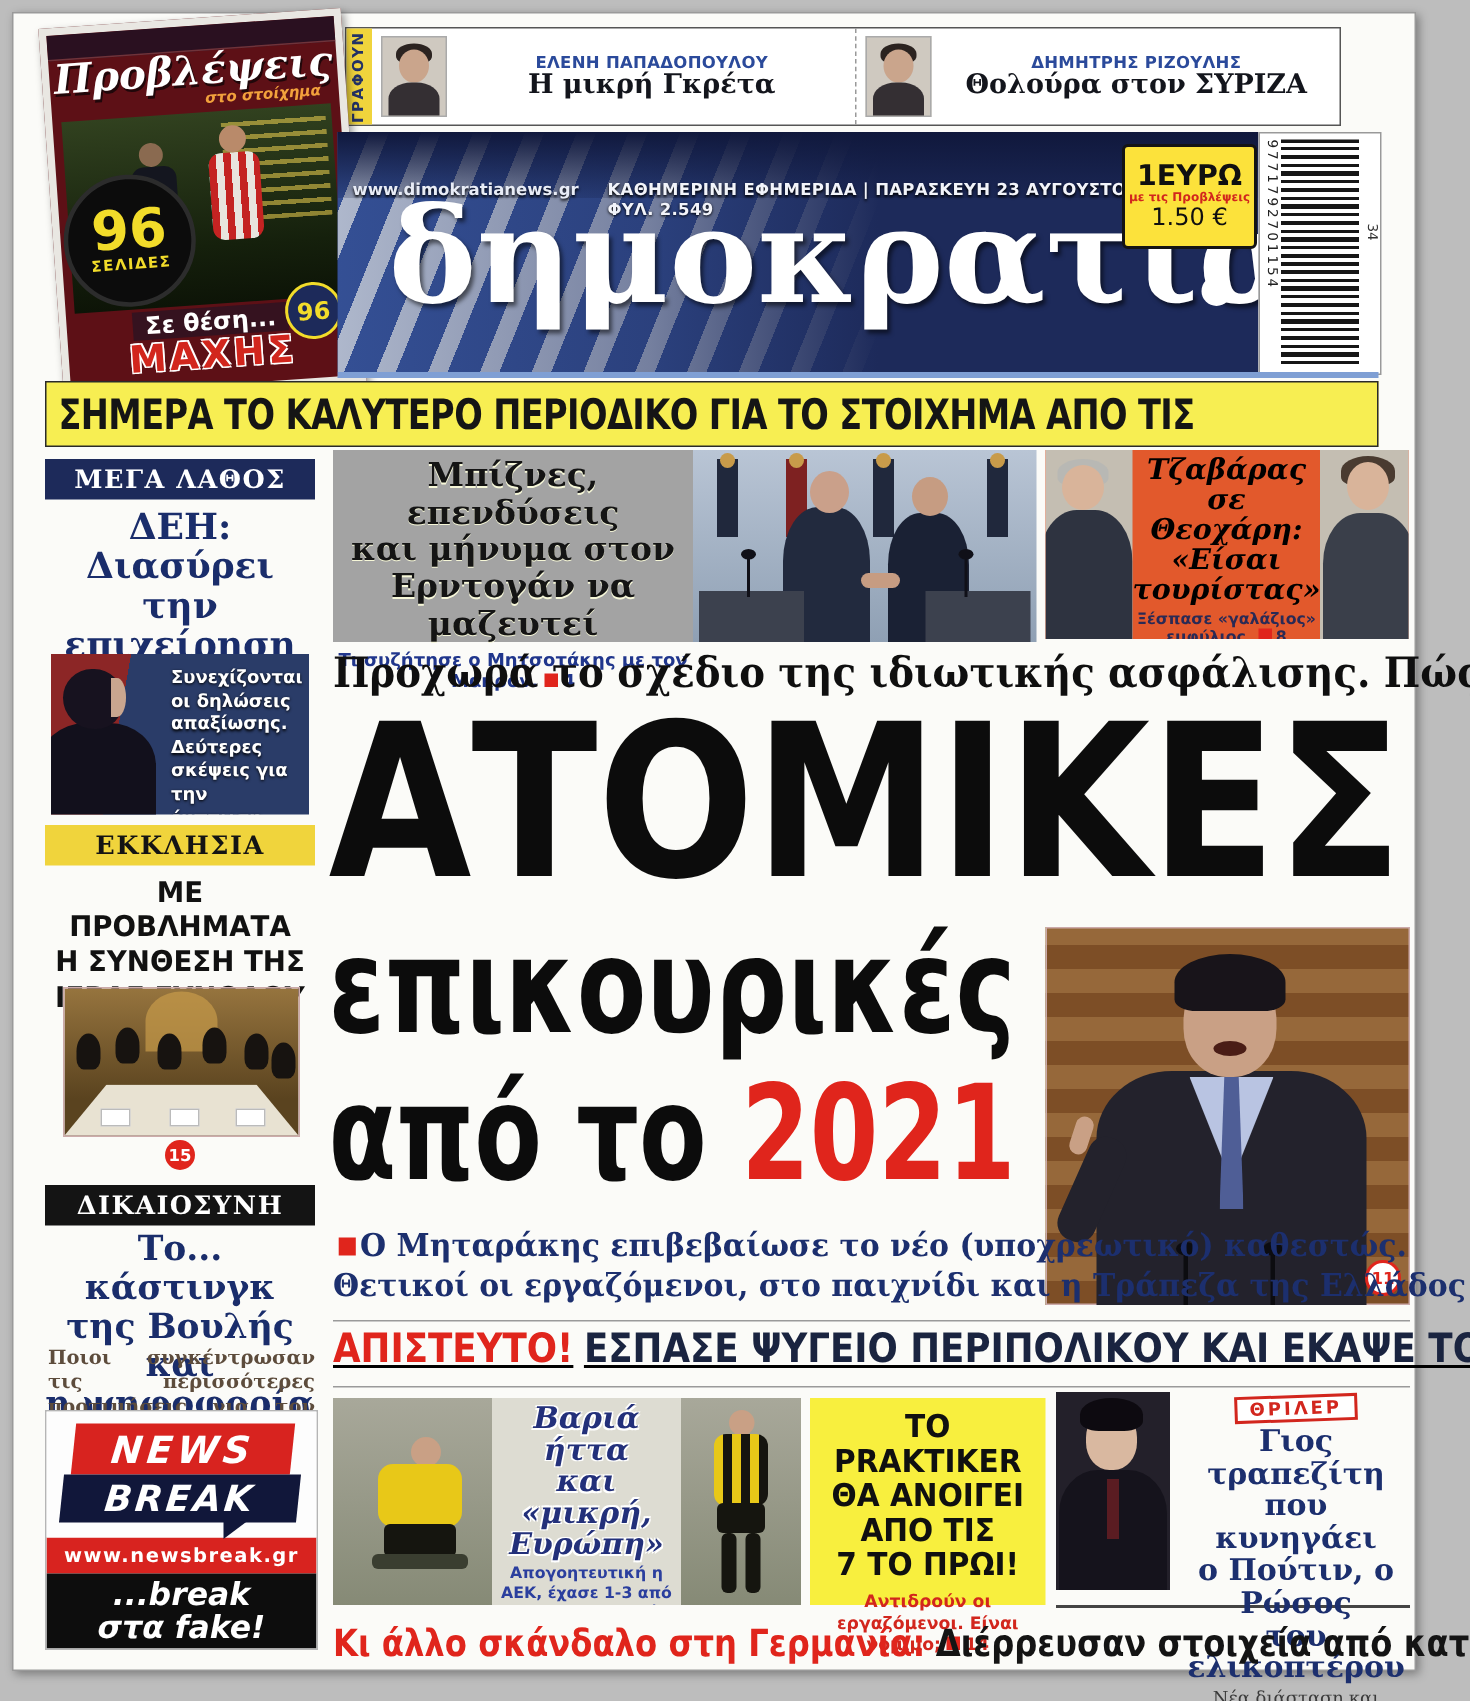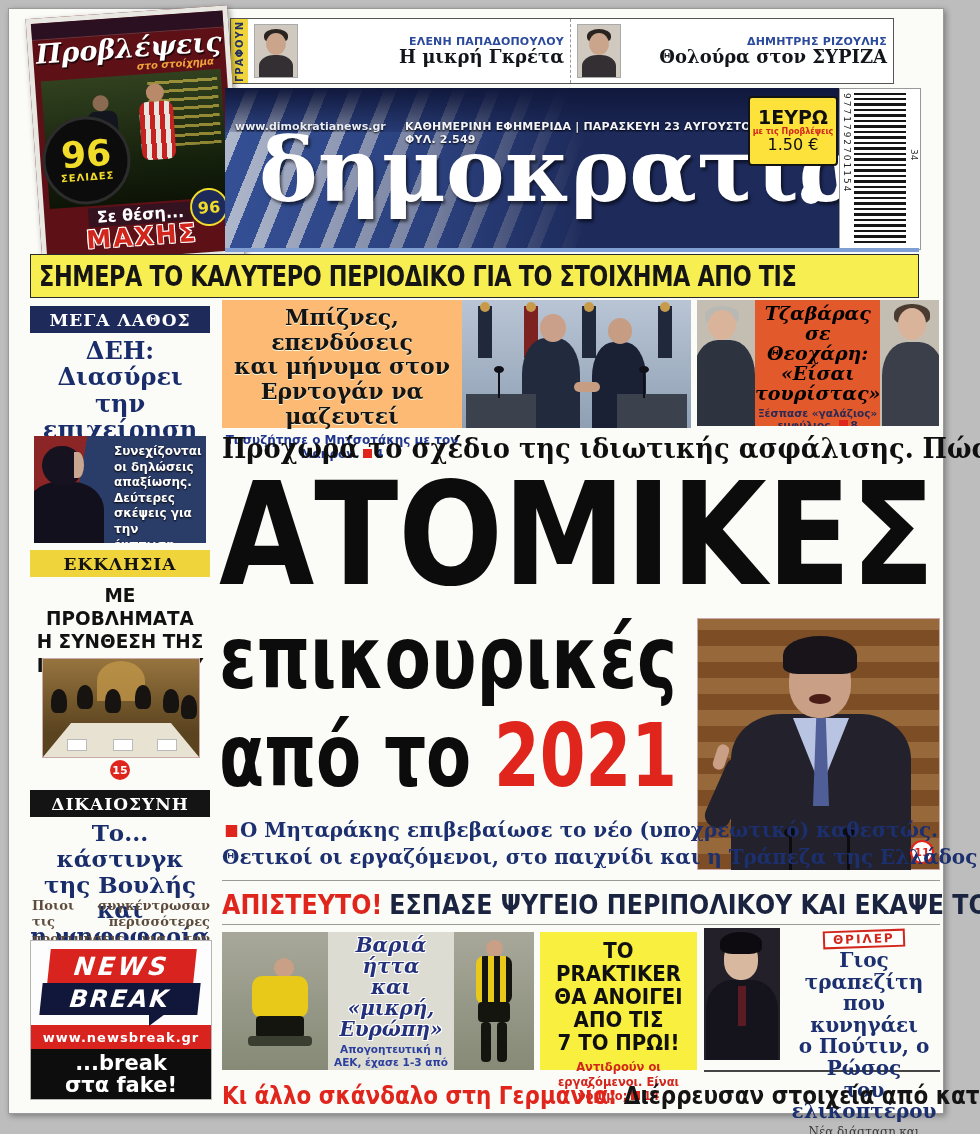--- a/index.html
+++ b/index.html
@@ -25,21 +25,21 @@
   .grafoun{
     width:17px;background:#f0d43c;color:#233266;font-size:10px;font-weight:bold;
     display:flex;align-items:center;justify-content:center;
     writing-mode:vertical-rl;transform:rotate(180deg);letter-spacing:1px;
   }
   .colnst{flex:1;display:flex;align-items:center;padding:4px 6px;border-left:1px dashed #999;gap:7px;}
   .colnst .pic{width:42px;height:52px;background:#cfc9c0;position:relative;overflow:hidden;border:1px solid #aaa;flex:0 0 auto;}
   .bust-head{position:absolute;left:11px;top:8px;width:20px;height:22px;border-radius:50%;background:#caa58c;}
   .bust-hair{position:absolute;left:9px;top:4px;width:24px;height:14px;border-radius:50% 50% 40% 40%;background:#2b2320;}
   .bust-body{position:absolute;left:4px;top:30px;width:34px;height:24px;border-radius:45% 45% 0 0;background:#342f33;}
-  .colnst .ctext{flex:1;text-align:right;}
+  .colnst .ctext{flex:1;text-align:center;}
   .colname{color:#2b4a9b;font-size:11px;font-weight:bold;letter-spacing:.2px;}
   .coltitle{color:#13151c;font-size:18px;font-weight:bold;font-family:"DejaVu Serif",serif;line-height:1.05;}
   .it{font-style:italic;}
   
   .mag{left:34px;top:12px;width:192px;height:240px;transform:rotate(-4deg);
     background:#5d1016;border:5px solid #e9e7e2;box-shadow:2px 3px 6px rgba(0,0,0,.4);overflow:hidden;}
   .mag-top{height:16px;background:#2a1020;border-bottom:1px solid #70333a;}
   .mag-title{color:#fff;font-family:"DejaVu Serif",serif;font-weight:bold;font-style:italic;
     font-size:27px;text-align:center;line-height:1.0;text-shadow:1px 2px 0 #20070a;}
   .mag-sub{color:#f2a13c;font-size:10px;font-weight:bold;font-style:italic;text-align:right;padding-right:12px;}
@@ -129,23 +129,23 @@
     transform:skewX(-6deg);display:flex;align-items:center;justify-content:center;
     color:#fff;font-style:italic;font-weight:900;font-size:25px;letter-spacing:3px;}
   .ad-break{position:absolute;left:10px;top:42px;width:158px;height:32px;background:#11173a;
     transform:skewX(-6deg);display:flex;align-items:center;justify-content:center;
     color:#fff;font-style:italic;font-weight:bold;font-size:24px;letter-spacing:2px;}
   .ad-tail{position:absolute;left:118px;top:73px;width:0;height:0;
     border-left:16px solid #11173a;border-bottom:12px solid transparent;}
   .ad-url{height:24px;background:#d8231f;color:#fff;display:flex;align-items:center;justify-content:center;
     font-weight:bold;font-size:13px;letter-spacing:1px;}
   .ad-slogan{height:50px;background:#0d0d0d;color:#fff;display:flex;align-items:center;justify-content:center;
-    font-weight:900;font-size:21px;line-height:1.05;text-align:center;}
-  
-  .story-yellow{left:222px;top:300px;width:240px;height:128px;background:#fdba74;text-align:center;
+    font-style:italic;font-weight:900;font-size:21px;line-height:1.05;text-align:center;}
+  
+  .story-yellow{left:222px;top:300px;width:240px;height:128px;background:#a3a3a3;text-align:center;
     padding-top:5px;box-sizing:border-box;}
   .sy-head{color:#141414;font-family:"DejaVu Serif",serif;font-weight:bold;font-size:22px;line-height:1.12;
     text-shadow:0 1px 0 #f6f7d8;}
   .sy-sub{margin-top:5px;color:#20368c;font-weight:bold;font-size:12px;}
   .photo-macron{left:462px;top:300px;width:229px;height:128px;overflow:hidden;
     background:linear-gradient(#b9c5d5,#8fa0b4);}
   .guard{position:absolute;top:6px;width:14px;height:52px;background:#20283c;}
   .guard::after{content:"";position:absolute;left:2px;top:-4px;width:10px;height:10px;border-radius:50%;background:#c89b4a;}
   .gm-fig1{position:absolute;left:60px;top:38px;width:58px;height:90px;border-radius:40% 40% 0 0;background:#222a3e;}
   .gm-h1{position:absolute;left:78px;top:14px;width:26px;height:28px;border-radius:50%;background:#caa08a;}
@@ -183,21 +183,21 @@
   .mp-finger{position:absolute;left:18px;top:126px;width:12px;height:26px;border-radius:6px;background:#c9a085;transform:rotate(18deg);}
   .mp-mic{position:absolute;bottom:0;width:3px;height:34px;background:#0c0c10;}
   .mp-mic::after{content:"";position:absolute;left:-5px;top:-8px;width:13px;height:9px;border-radius:50%;background:#0c0c10;}
   .badge11{position:absolute;right:6px;bottom:6px;width:20px;height:20px;border-radius:50%;
     background:#fff;border:2px solid #e0251c;color:#e0251c;font-weight:bold;font-size:11px;
     display:flex;align-items:center;justify-content:center;}
   .subhead{left:222px;top:816px;width:470px;color:#1c2f6e;font-family:"DejaVu Serif",serif;
     font-weight:bold;font-size:21px;line-height:1.3;transform:scaleX(.95);transform-origin:left top;white-space:nowrap;}
   .rule{height:1px;background:#9a9a9a;}
   
-  .apist{left:222px;top:884px;width:718px;height:36px;display:flex;align-items:flex-end;gap:8px;}
+  .apist{left:222px;top:884px;width:718px;height:36px;display:flex;align-items:flex-start;gap:8px;text-decoration:underline;}
   .apist .inner{display:flex;align-items:center;gap:8px;transform:scaleX(.88);transform-origin:left center;white-space:nowrap;}
   .apist .lead{color:#e0251c;font-weight:900;font-size:27px;}
   .apist .txt{color:#1a2440;font-weight:900;font-size:27px;}
   
   .aek{left:222px;top:932px;width:312px;height:138px;display:flex;background:#cfcfc6;overflow:hidden;}
   .aek-photo{position:relative;flex:0 0 auto;overflow:hidden;background:linear-gradient(#a8a89a,#868a76);}
   .aek-mid{flex:1;background:#dddcd2;text-align:center;padding-top:3px;}
   .aek-head{color:#23307a;font-family:"DejaVu Serif",serif;font-weight:bold;font-style:italic;font-size:20px;line-height:1.05;
     text-shadow:-1px -1px 0 #fff,1px -1px 0 #fff,-1px 1px 0 #fff,1px 1px 0 #fff;}
   .aek-sub{margin-top:3px;color:#2b3f9e;font-weight:bold;font-size:10.5px;line-height:1.25;padding:0 3px;}

